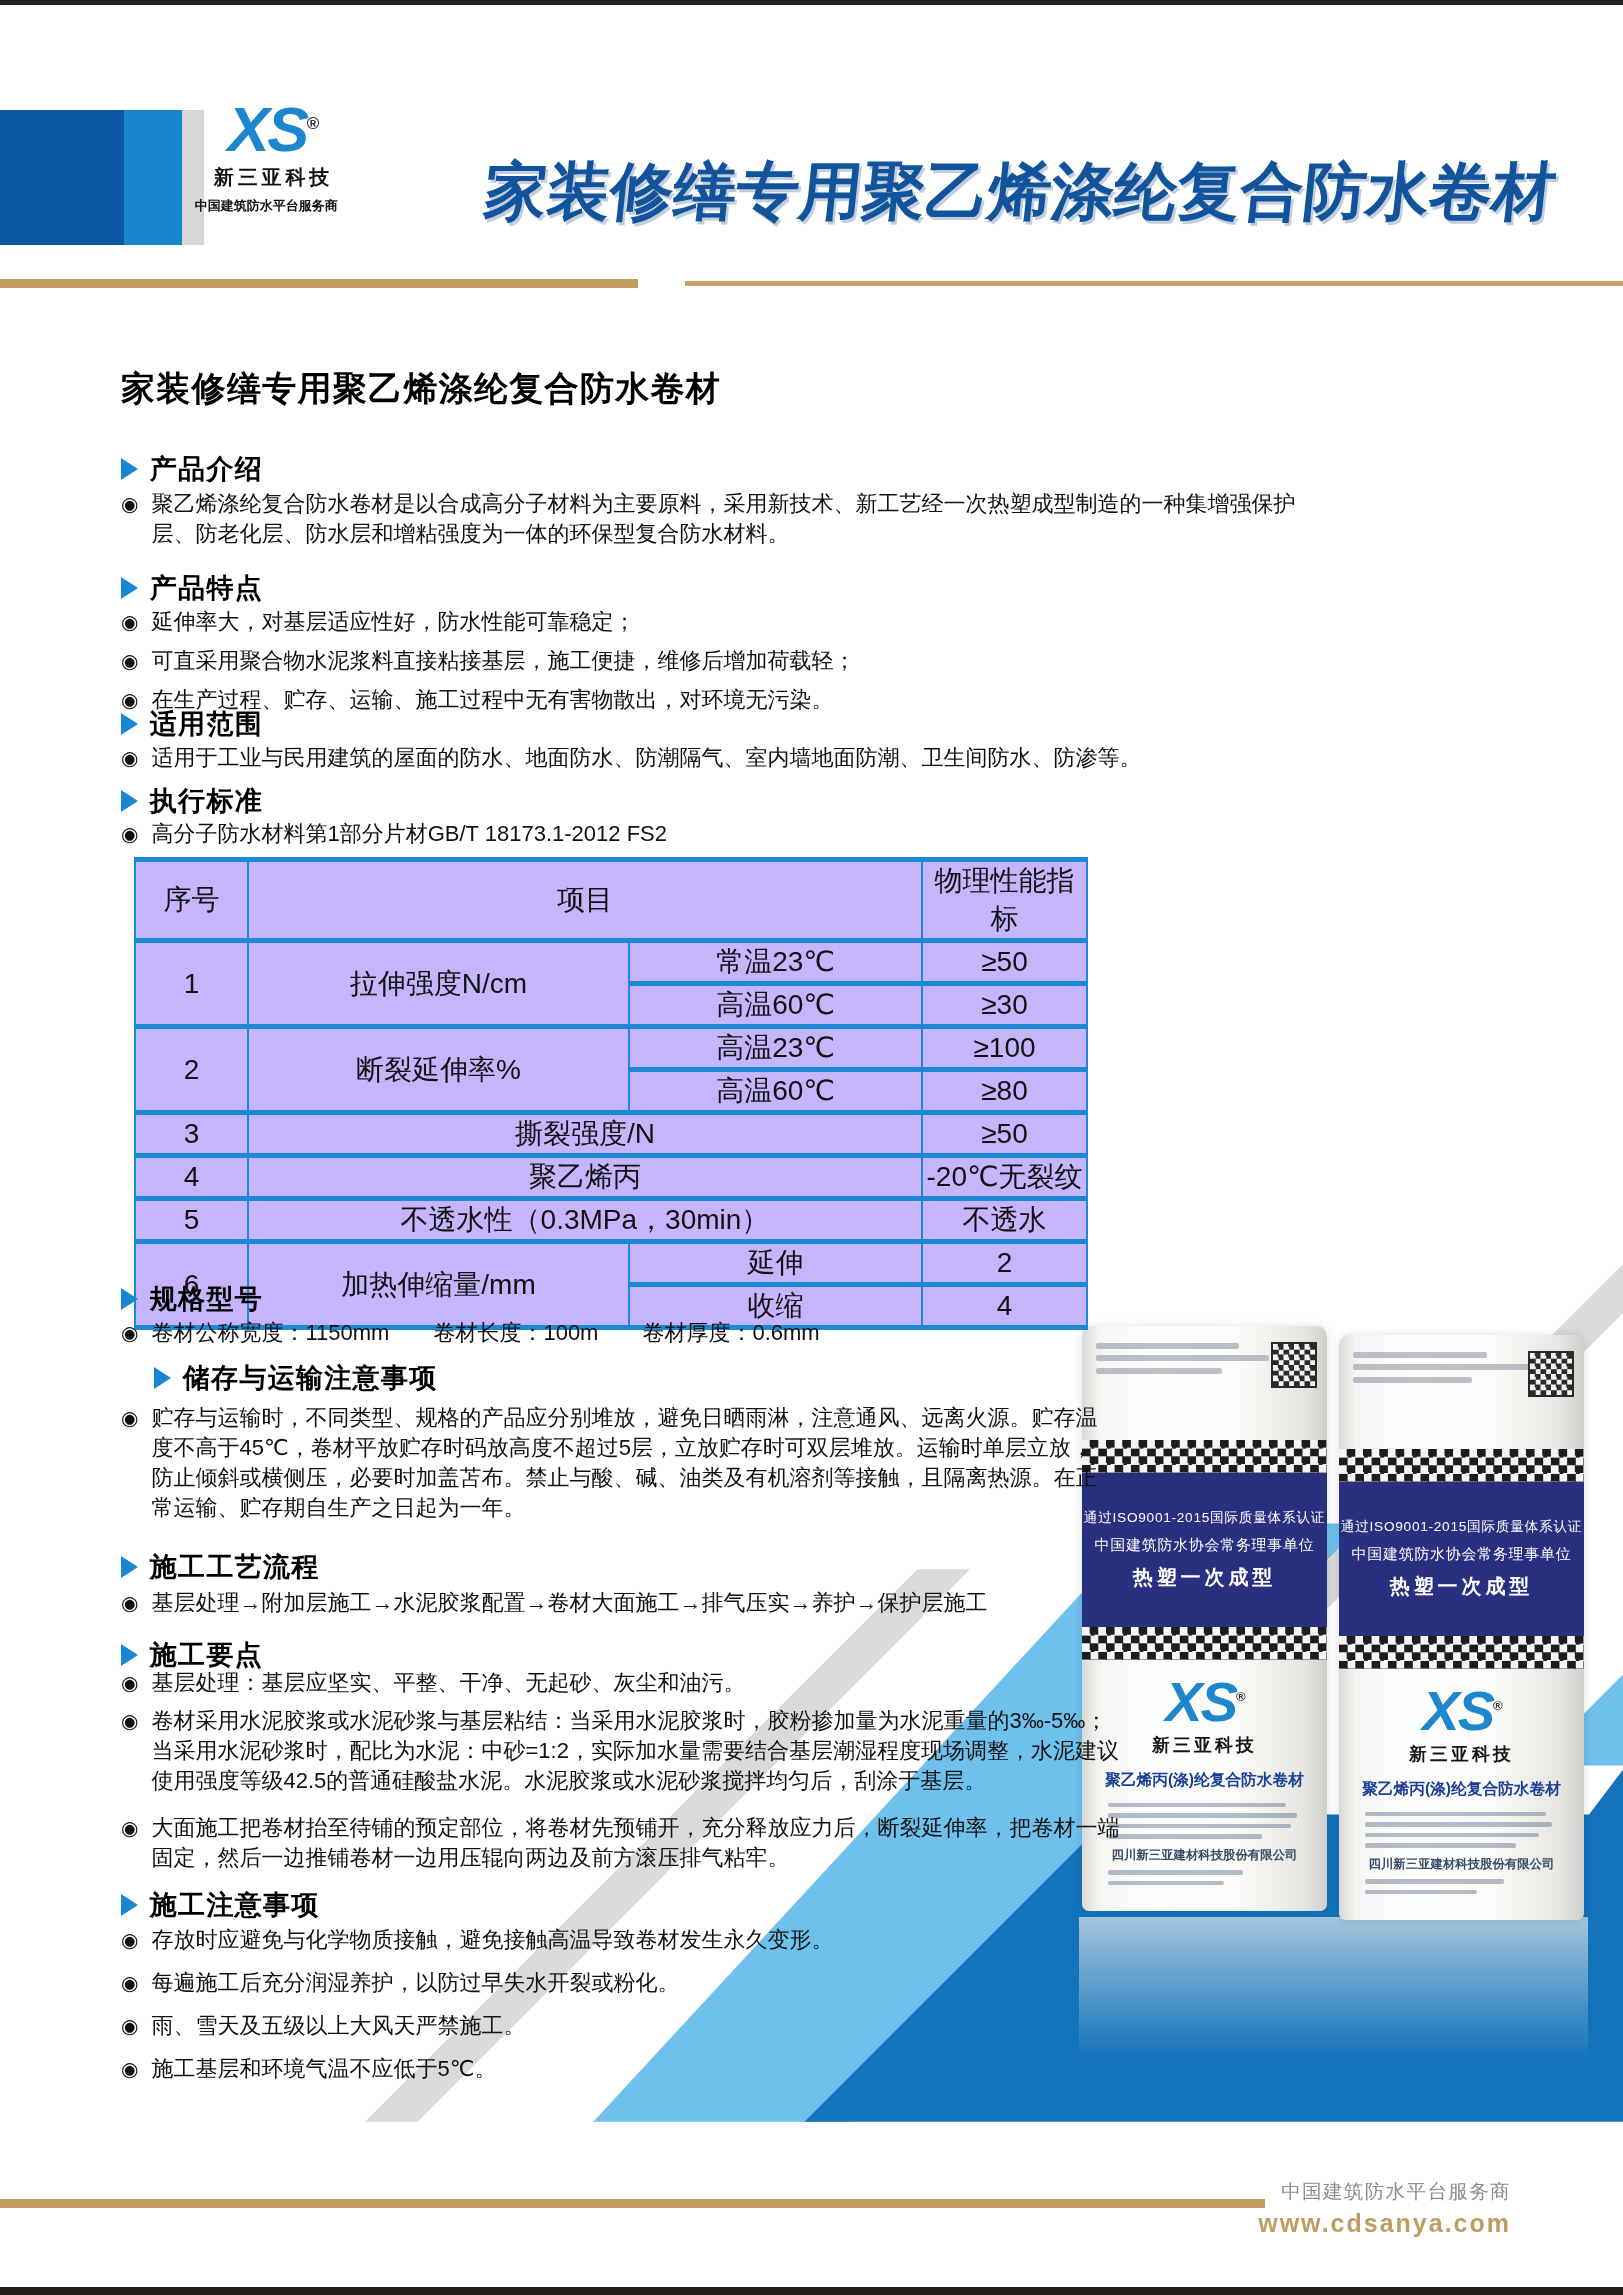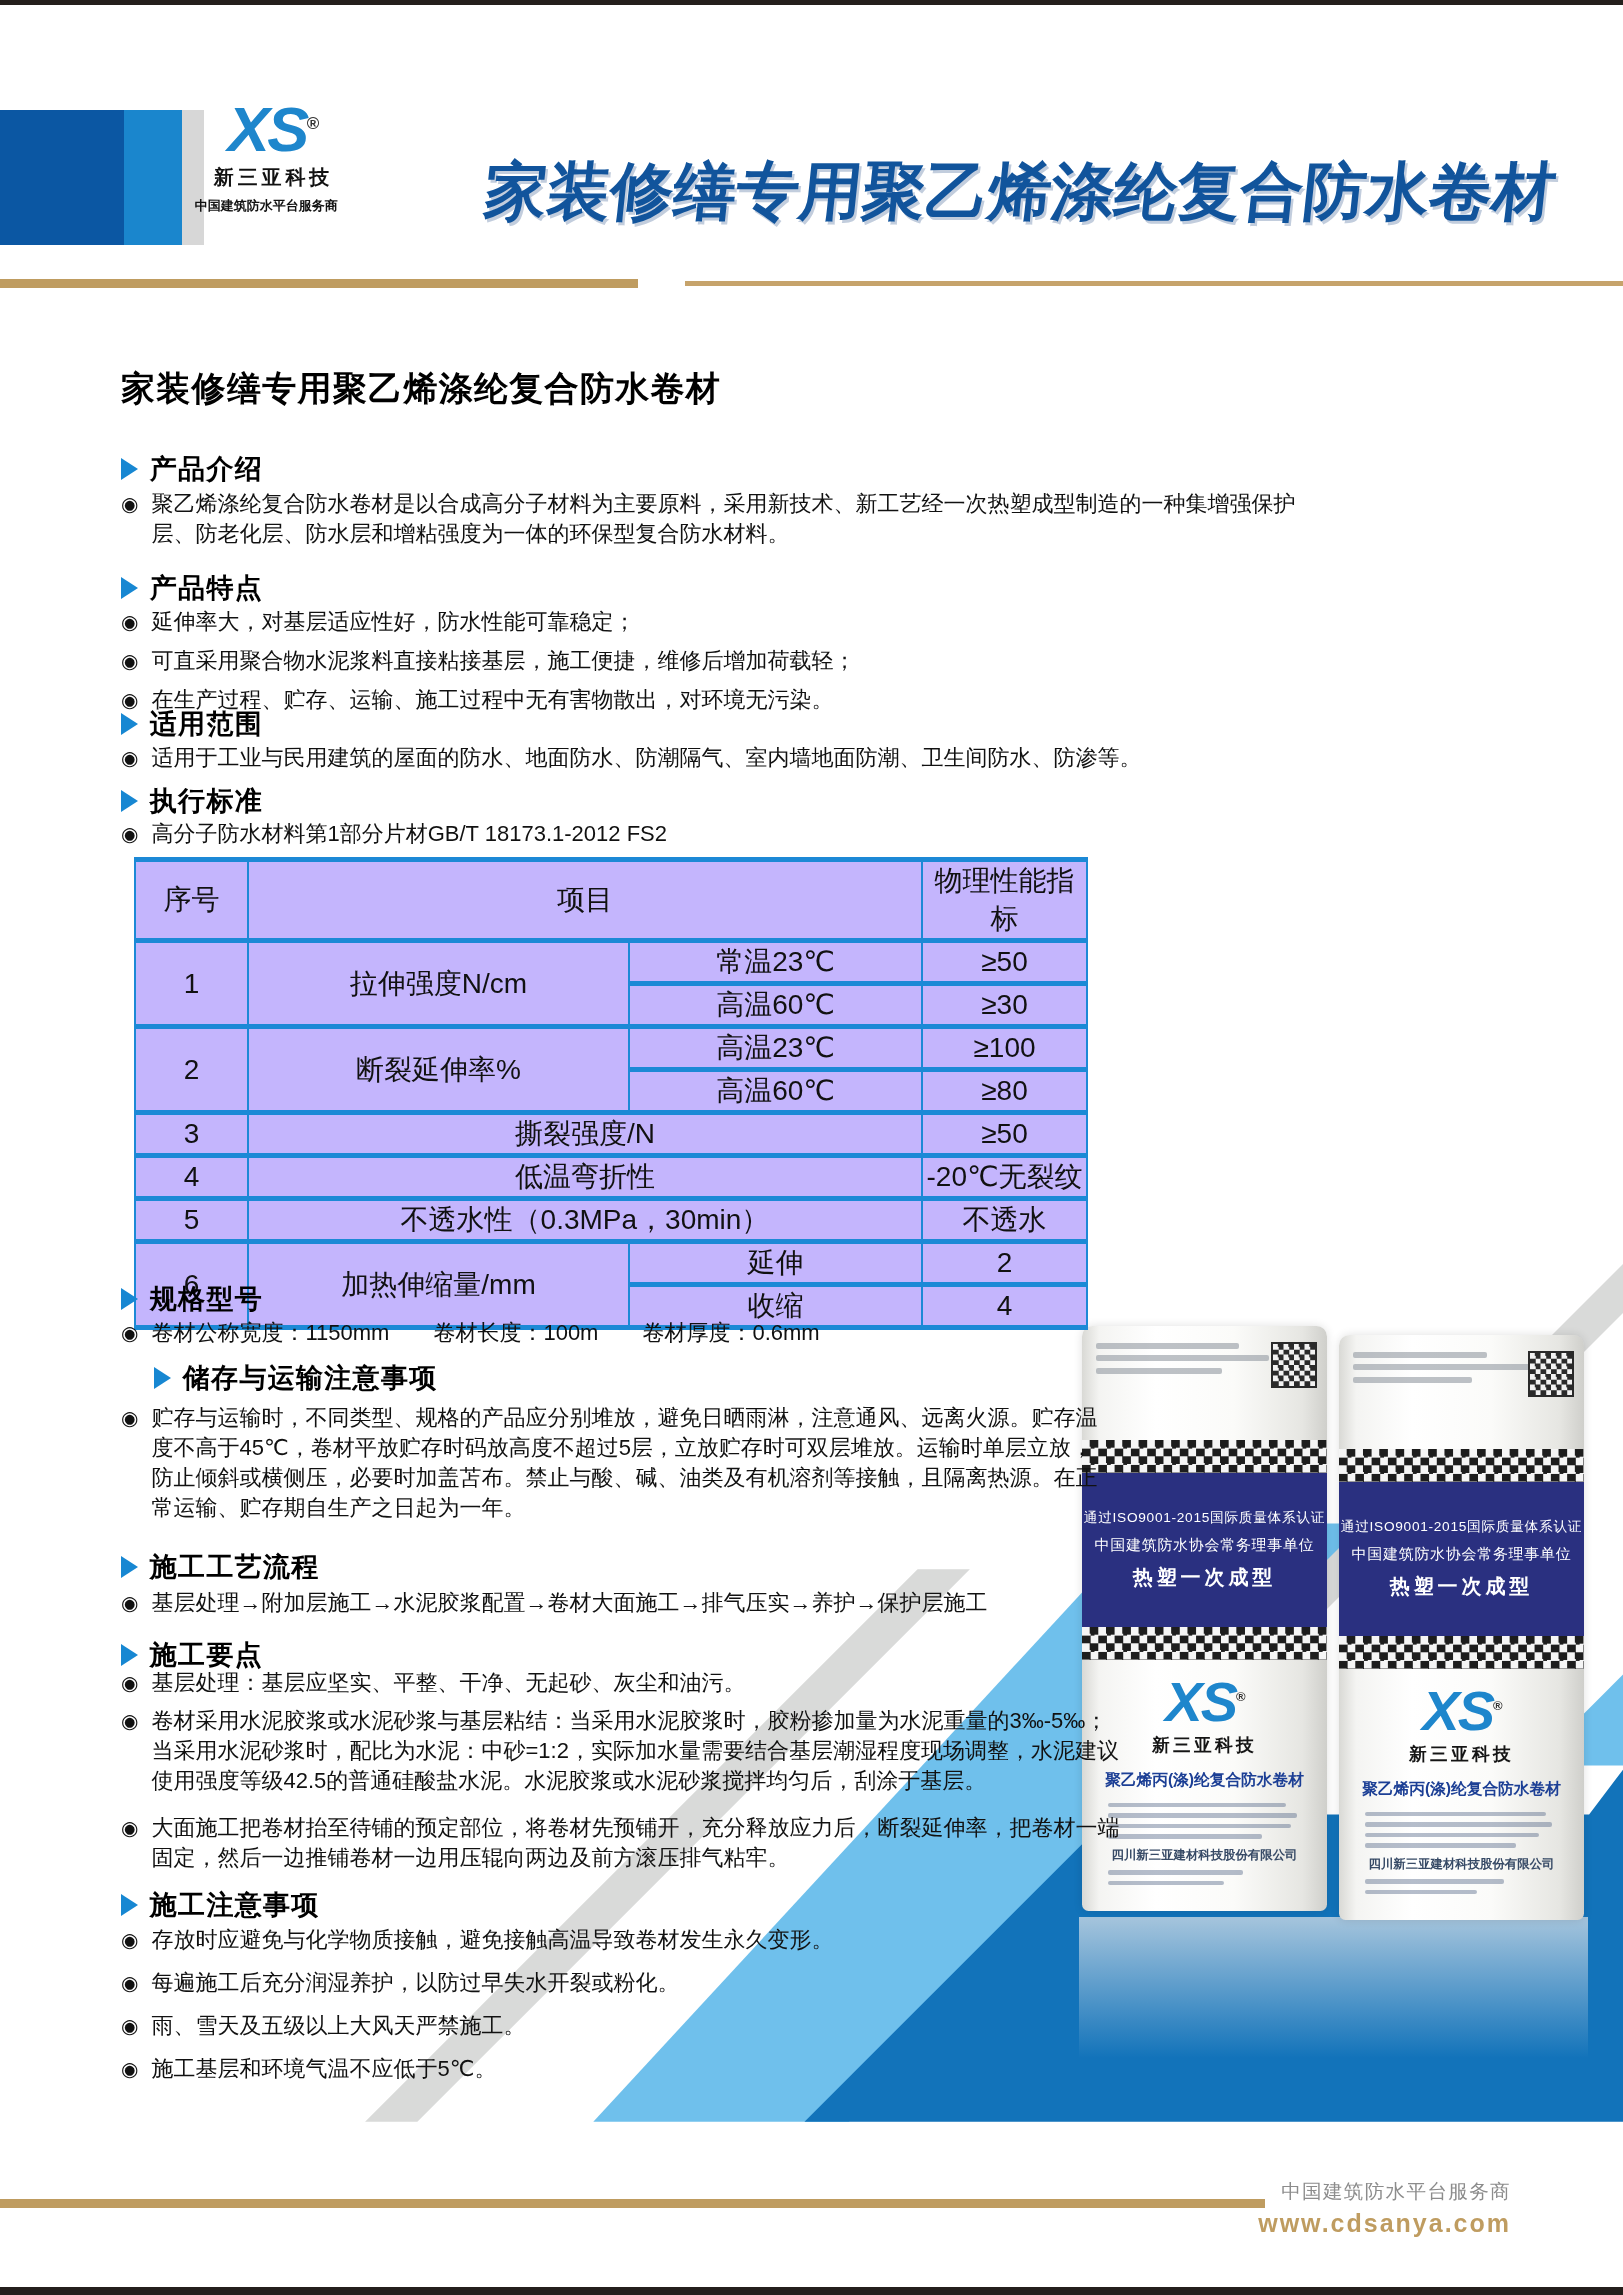--- a/index.html
+++ b/index.html
@@ -205,21 +205,21 @@
       <td>高温60℃</td>
       <td>≥80</td>
     </tr>
     <tr>
       <td>3</td>
       <td colspan="2">撕裂强度/N</td>
       <td>≥50</td>
     </tr>
     <tr>
       <td>4</td>
-      <td colspan="2">低温弯折性</td>
+      <td colspan="2">聚乙烯丙</td>
       <td>-20℃无裂纹</td>
     </tr>
     <tr>
       <td>5</td>
       <td colspan="2">不透水性（0.3MPa，30min）</td>
       <td>不透水</td>
     </tr>
     <tr>
       <td rowspan="2">6</td>
       <td rowspan="2">加热伸缩量/mm</td>

